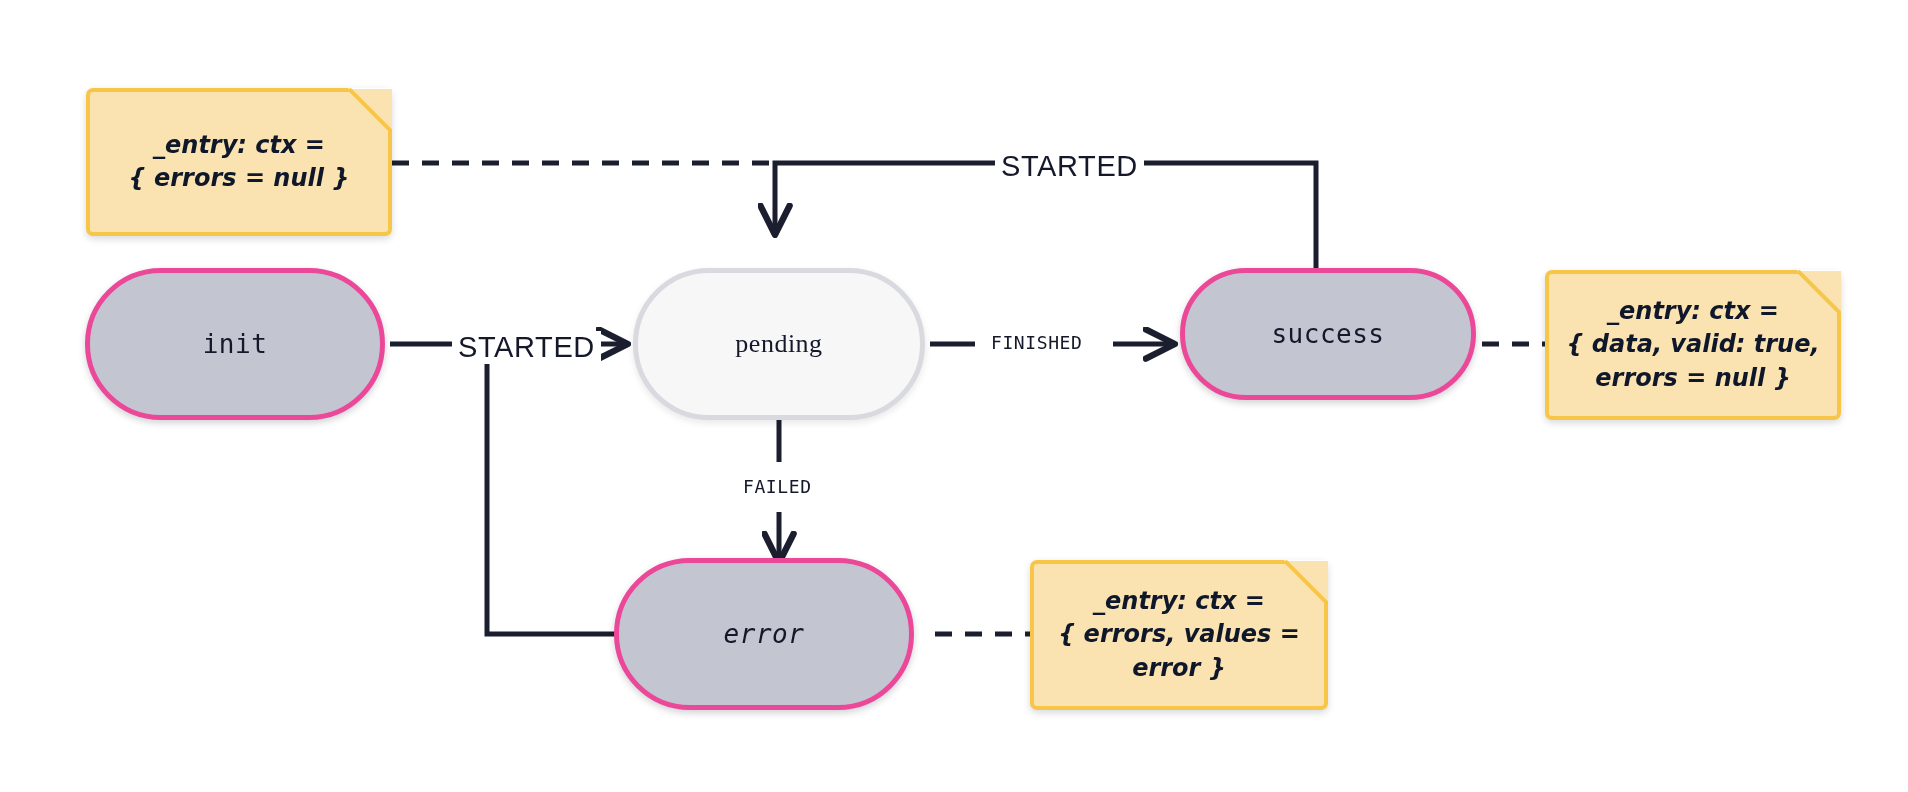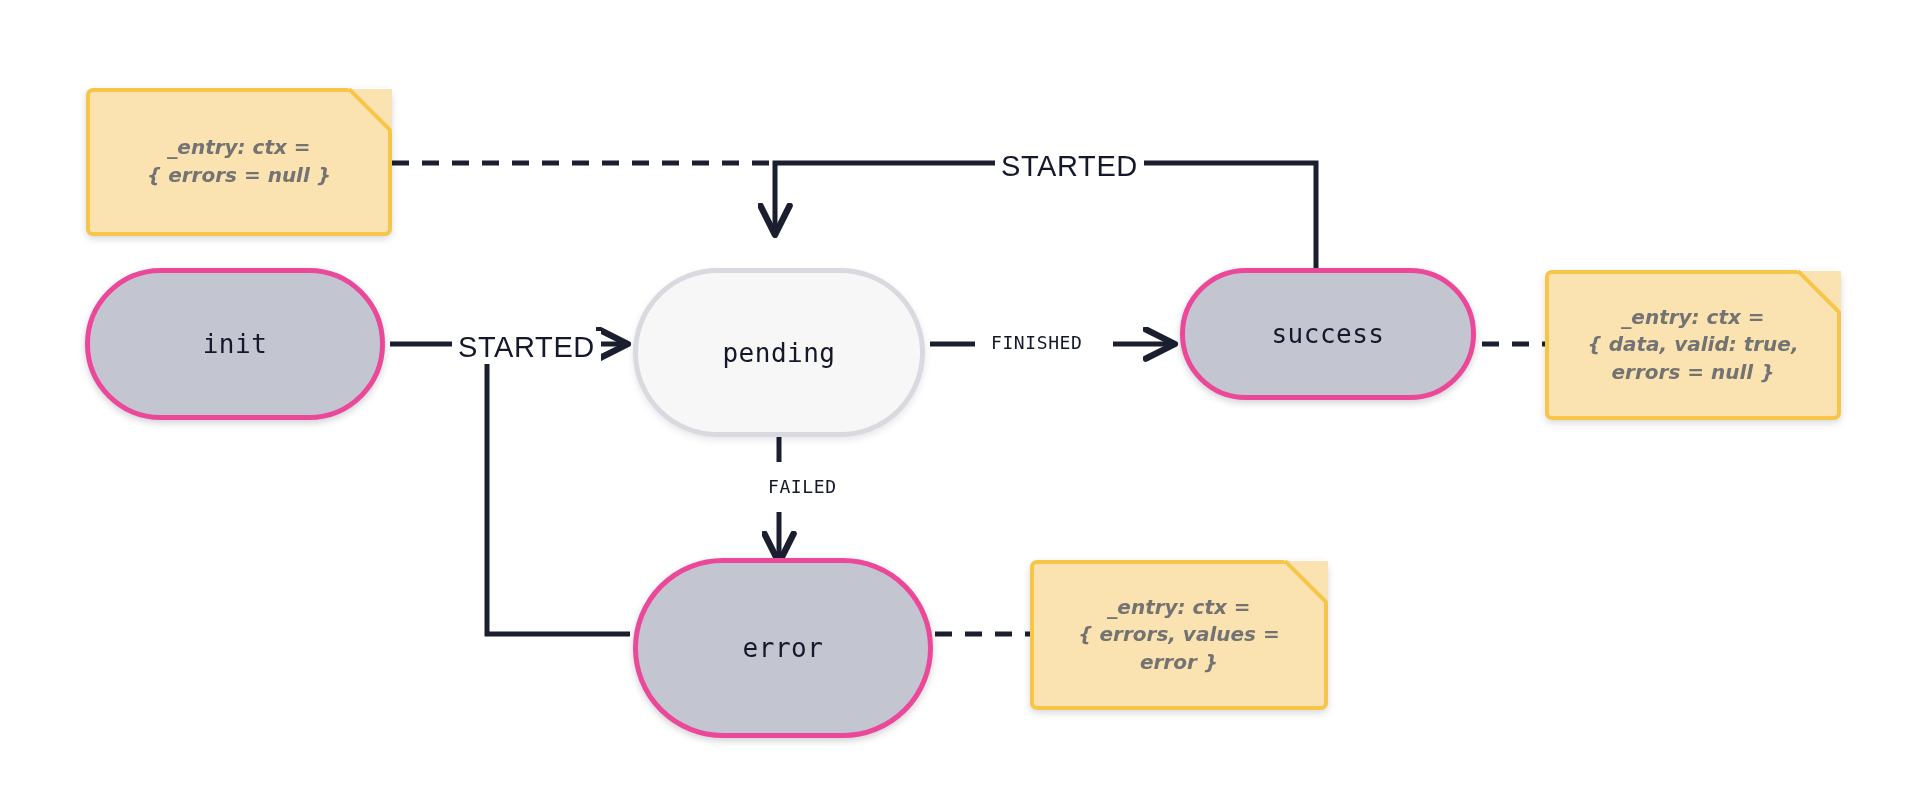--- a/index.html
+++ b/index.html
@@ -40,23 +40,23 @@
     position:absolute;
     box-sizing:border-box;
     background:#fae3b0;
     border:4px solid #f7c548;
     border-radius:7px;
     display:flex;align-items:center;justify-content:center;
     text-align:center;
     font-family:"DejaVu Sans", sans-serif;
     font-style:italic;
     font-weight:bold;
-    font-size:20px;
+    font-size:24px;
     line-height:1.38;
-    color:#737373;
+    color:#0f172a;
     padding:10px 16px;
     box-shadow:0 3px 7px rgba(20,24,42,.16);
   }
   
   .note .fold-bg{
     position:absolute;top:-4px;right:-4px;
     width:44px;height:44px;
     background:#ffffff;
     clip-path:polygon(100% 0,0 0,100% 100%);
   }
@@ -116,37 +116,37 @@
     <path d="M 1482 344 L 1545 344" fill="none" stroke="#1a1e2e" stroke-width="5" stroke-dasharray="17 13" stroke-linecap="butt"></path>
 
     
     <path d="M 935 634 L 1030 634" fill="none" stroke="#1a1e2e" stroke-width="5" stroke-dasharray="17 13" stroke-linecap="butt"></path>
   </svg>
 
   <div class="node filled" style="left:85px;top:268px;width:300px;height:152px;">
     <span>init</span>
   </div>
 
-  <div class="node hollow" style="left:633px;top:268px;width:292px;height:169px;">
+  <div class="node hollow" style="left:633px;top:268px;width:292px;height:152px;font-family:Liberation Serif, serif;">
     <span>pending</span>
   </div>
 
   <div class="node filled" style="left:1180px;top:268px;width:296px;height:132px;">
     <span>success</span>
   </div>
 
-  <div class="node filled" style="left:633px;top:558px;width:300px;height:180px;">
+  <div class="node filled" style="left:614px;top:558px;width:300px;height:152px;font-style:italic;">
     <span>error</span>
   </div>
 
   <div class="elabel sans" style="left:452px;top:331px;">STARTED</div>
 
   <div class="elabel mono" style="left:985px;top:332px;">FINISHED</div>
 
-  <div class="elabel mono" style="left:762px;top:476px;">FAILED</div>
+  <div class="elabel mono" style="left:737px;top:476px;">FAILED</div>
 
   <div class="elabel sans" style="left:995px;top:150px;">STARTED</div>
 
   <div class="note" style="left:86px;top:88px;width:306px;height:148px;">
     <span class="fold-bg"></span>
     <svg class="fold-edge" viewBox="0 0 44 44">
       <path d="M44 1 L44 44 L1 1 Z" fill="#fae3b0" stroke="none"></path>
       <path d="M1 1 L44 44" fill="none" stroke="#f7c548" stroke-width="4"></path>
       <path d="M44 0 L44 44" fill="none" stroke="#ffffff" stroke-width="0"></path>
     </svg>

